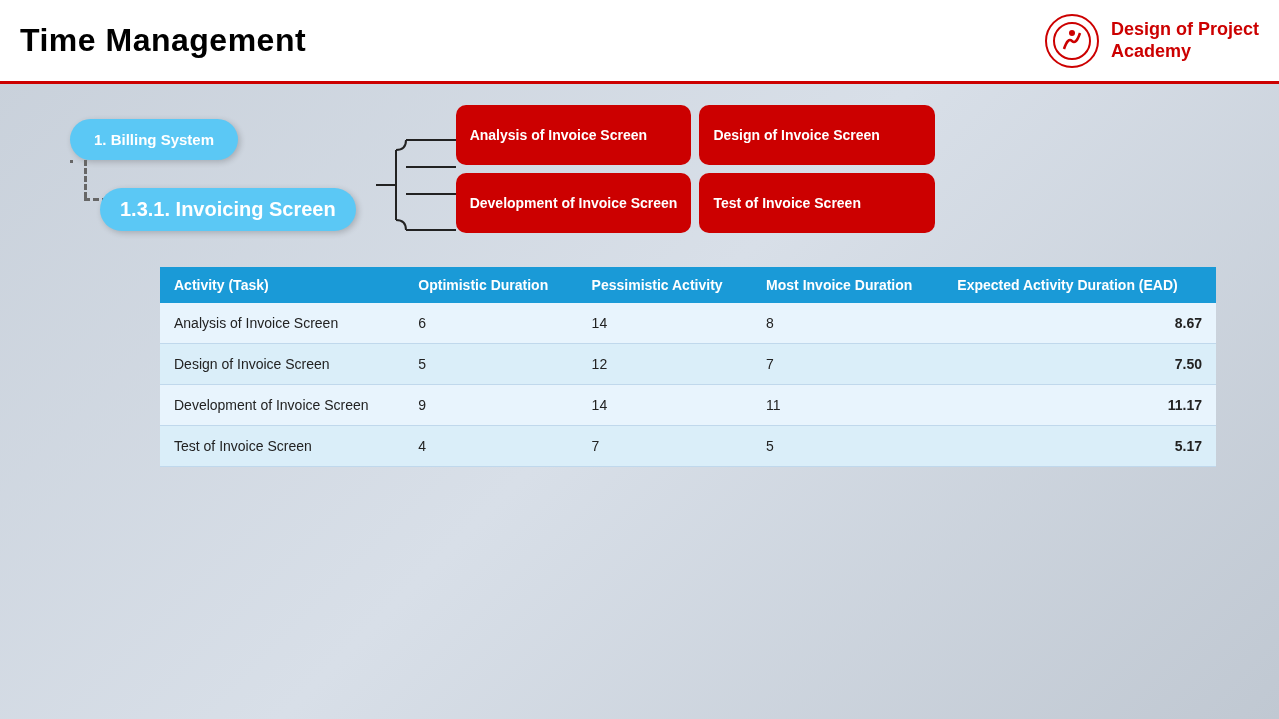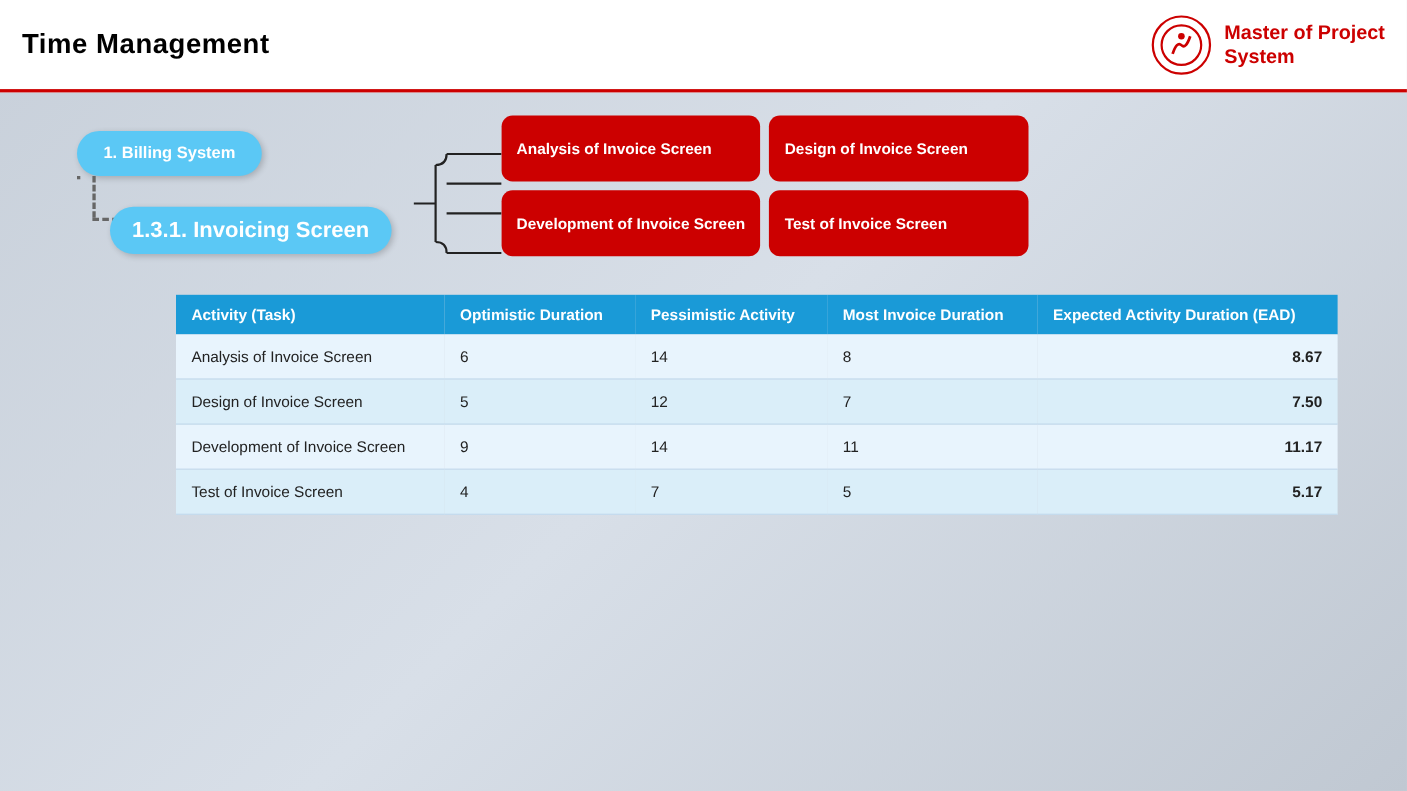--- a/index.html
+++ b/index.html
@@ -33,21 +33,21 @@
       background: #ffffff;
       display: flex;
       align-items: center;
       justify-content: space-between;
       padding: 8px 20px;
       border-bottom: 3px solid #cc0000;
       height: 84px;
     }
 
     .header-title {
-      font-size: 25px;
+      font-size: 32px;
       font-weight: 900;
       color: #000000;
       letter-spacing: 0.5px;
     }
 
     .logo-area {
       display: flex;
       align-items: center;
       gap: 12px;
     }
@@ -193,22 +193,22 @@
     <h1 class="header-title">Time Management</h1>
     <div class="logo-area">
       <div class="logo-circle">
         <svg width="40" height="40" viewBox="0 0 40 40">
           <circle cx="20" cy="20" r="18" fill="none" stroke="#cc0000" stroke-width="2"></circle>
           <path d="M12 28 Q16 16 20 20 Q24 24 28 12" stroke="#cc0000" stroke-width="2.5" fill="none"></path>
           <circle cx="20" cy="12" r="3" fill="#cc0000"></circle>
         </svg>
       </div>
       <div class="logo-text-area">
-        <span class="logo-main-text">Master of Project</span>
-        <span class="logo-main-text">System</span>
+        <span class="logo-main-text">Design of Project</span>
+        <span class="logo-main-text">Academy</span>
       </div>
     </div>
   </div>
 
   <div class="main-content">
 
 
     <div style="display:flex; gap:20px; align-items:flex-end;">
 
       <div class="wbs-section" style="flex-shrink:0; margin-left:0;">

